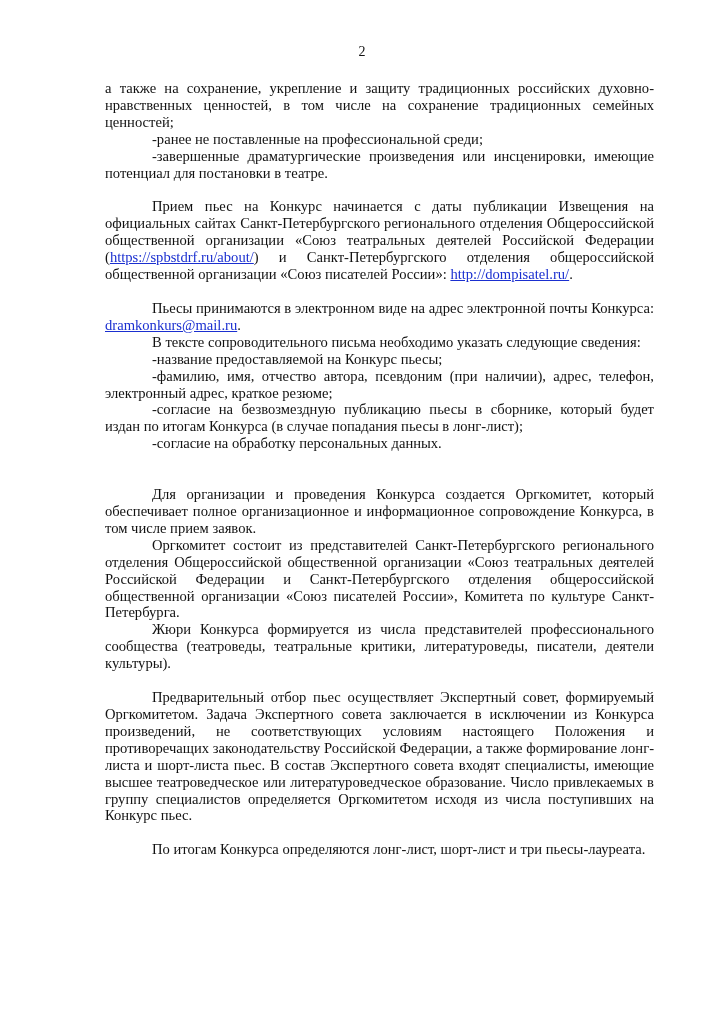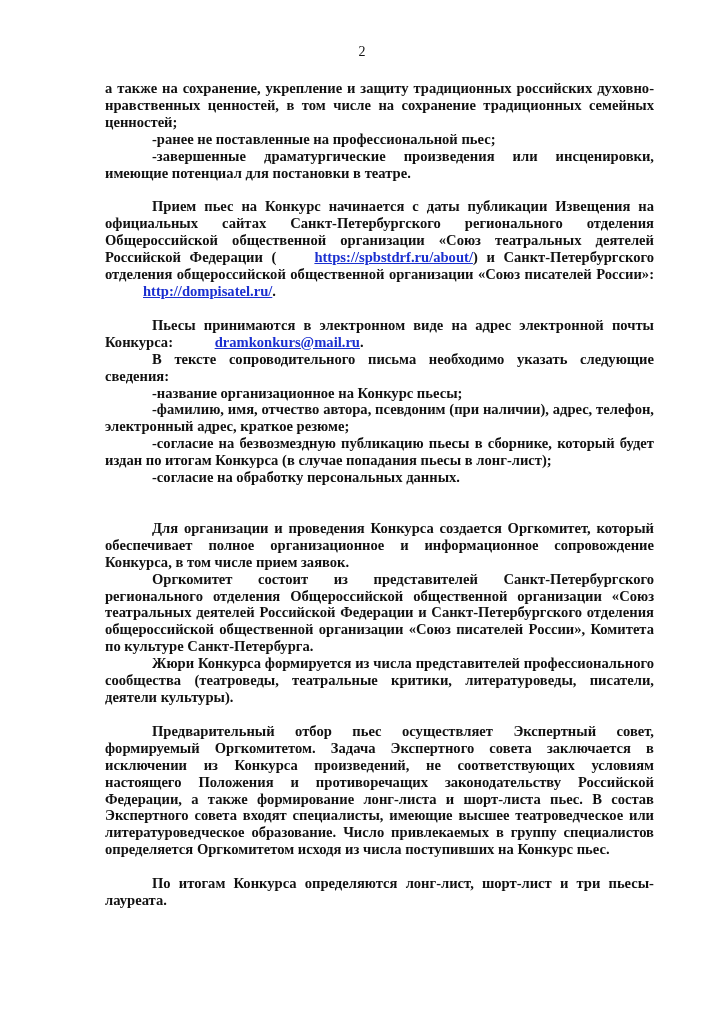--- a/index.html
+++ b/index.html
@@ -1,41 +1,41 @@
 <!DOCTYPE html>
 <html><head>
 <meta charset="utf-8">
 <style>
   html, body { margin: 0; padding: 0; background: #ffffff; }
   body { width: 724px; height: 1024px; position: relative; overflow: hidden;
          font-family: "Liberation Serif", "DejaVu Serif", serif; color: #111; }
   .page-number { position: absolute; top: 44px; left: 0; width: 724px; text-align: center;
                  font-size: 14px; }
   .content { position: absolute; left: 105px; top: 80px; width: 549px;
-             font-size: 14.6px; line-height: 16.9px; font-weight: bold; }
+             font-size: 14.6px; line-height: 16.9px; }
   p { margin: 0; text-align: justify; }
   p.ind { text-indent: 47px; }
   .gap { height: 17px; }
-  a { color: #1a2fd0; text-decoration: underline; margin-left: 38px; }
+  a { color: #1a2fd0; text-decoration: underline; }
 </style>
 </head>
 <body>
 
 <div class="page-number">2</div>
 
 <div class="content">
   <p>а также на сохранение, укрепление и защиту традиционных российских духовно-нравственных ценностей, в том числе на сохранение традиционных семейных ценностей;</p>
-  <p class="ind">-ранее не поставленные на профессиональной пьес;</p>
+  <p class="ind">-ранее не поставленные на профессиональной среди;</p>
   <p class="ind">-завершенные драматургические произведения или инсценировки, имеющие потенциал для постановки в театре.</p>
   <div class="gap"></div>
   <p class="ind"><span>Прием пьес на Конкурс начинается с даты публикации Извещения на официальных сайтах Санкт-Петербургского регионального отделения Общероссийской общественной организации «Союз театральных деятелей Российской Федерации (</span><a>https://spbstdrf.ru/about/</a><span>) и Санкт-Петербургского отделения общероссийской общественной организации «Союз писателей России»: </span><a>http://dompisatel.ru/</a><span>.</span></p>
   <div class="gap"></div>
   <p class="ind"><span>Пьесы принимаются в электронном виде на адрес электронной почты Конкурса: </span><a>dramkonkurs@mail.ru</a><span>.</span></p>
   <p class="ind">В тексте сопроводительного письма необходимо указать следующие сведения:</p>
-  <p class="ind">-название организационное на Конкурс пьесы;</p>
+  <p class="ind">-название предоставляемой на Конкурс пьесы;</p>
   <p class="ind">-фамилию, имя, отчество автора, псевдоним (при наличии), адрес, телефон, электронный адрес, краткое резюме;</p>
   <p class="ind">-согласие на безвозмездную публикацию пьесы в сборнике, который будет издан по итогам Конкурса (в случае попадания пьесы в лонг-лист);</p>
   <p class="ind">-согласие на обработку персональных данных.</p>
   <div class="gap"></div>
   <div class="gap"></div>
   <p class="ind">Для организации и проведения Конкурса создается Оргкомитет, который обеспечивает полное организационное и информационное сопровождение Конкурса, в том числе прием заявок.</p>
   <p class="ind">Оргкомитет состоит из представителей Санкт-Петербургского регионального отделения Общероссийской общественной организации «Союз театральных деятелей Российской Федерации и Санкт-Петербургского отделения общероссийской общественной организации «Союз писателей России», Комитета по культуре Санкт-Петербурга.</p>
   <p class="ind">Жюри Конкурса формируется из числа представителей профессионального сообщества (театроведы, театральные критики, литературоведы, писатели, деятели культуры).</p>
   <div class="gap"></div>
   <p class="ind">Предварительный отбор пьес осуществляет Экспертный совет, формируемый Оргкомитетом. Задача Экспертного совета заключается в исключении из Конкурса произведений, не соответствующих условиям настоящего Положения и противоречащих законодательству Российской Федерации, а также формирование лонг-листа и шорт-листа пьес. В состав Экспертного совета входят специалисты, имеющие высшее театроведческое или литературоведческое образование. Число привлекаемых в группу специалистов определяется Оргкомитетом исходя из числа поступивших на Конкурс пьес.</p>

